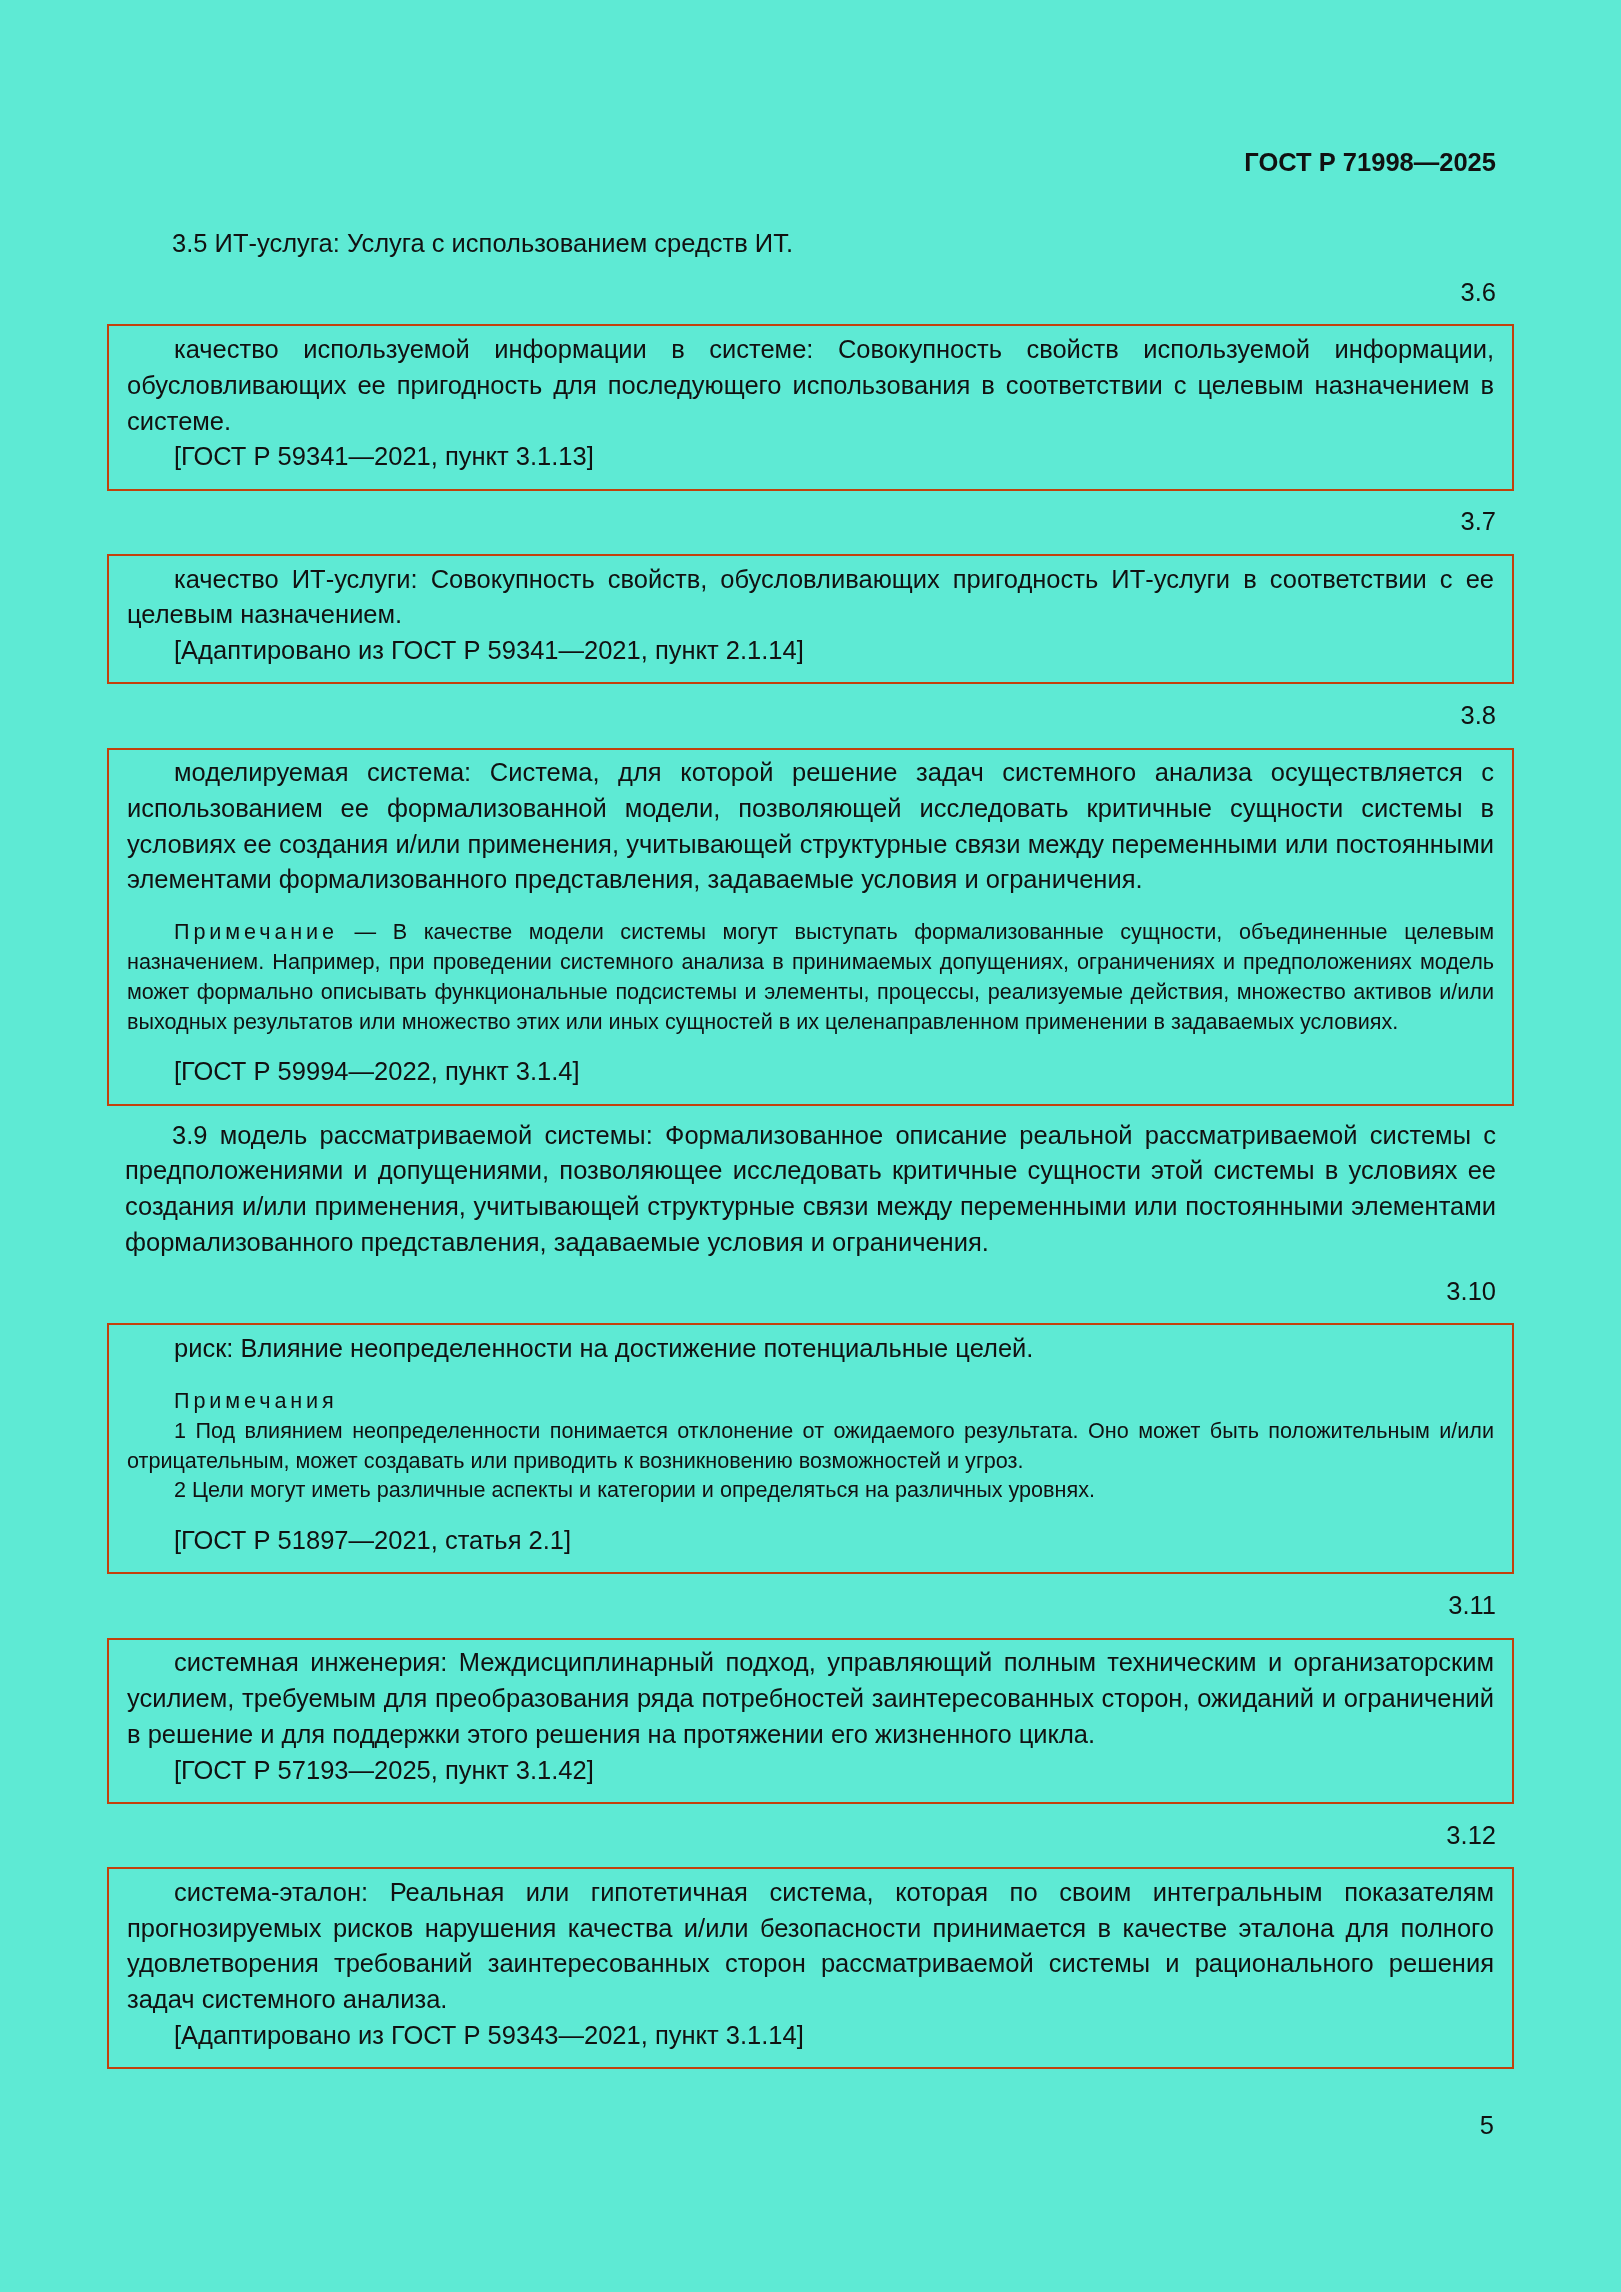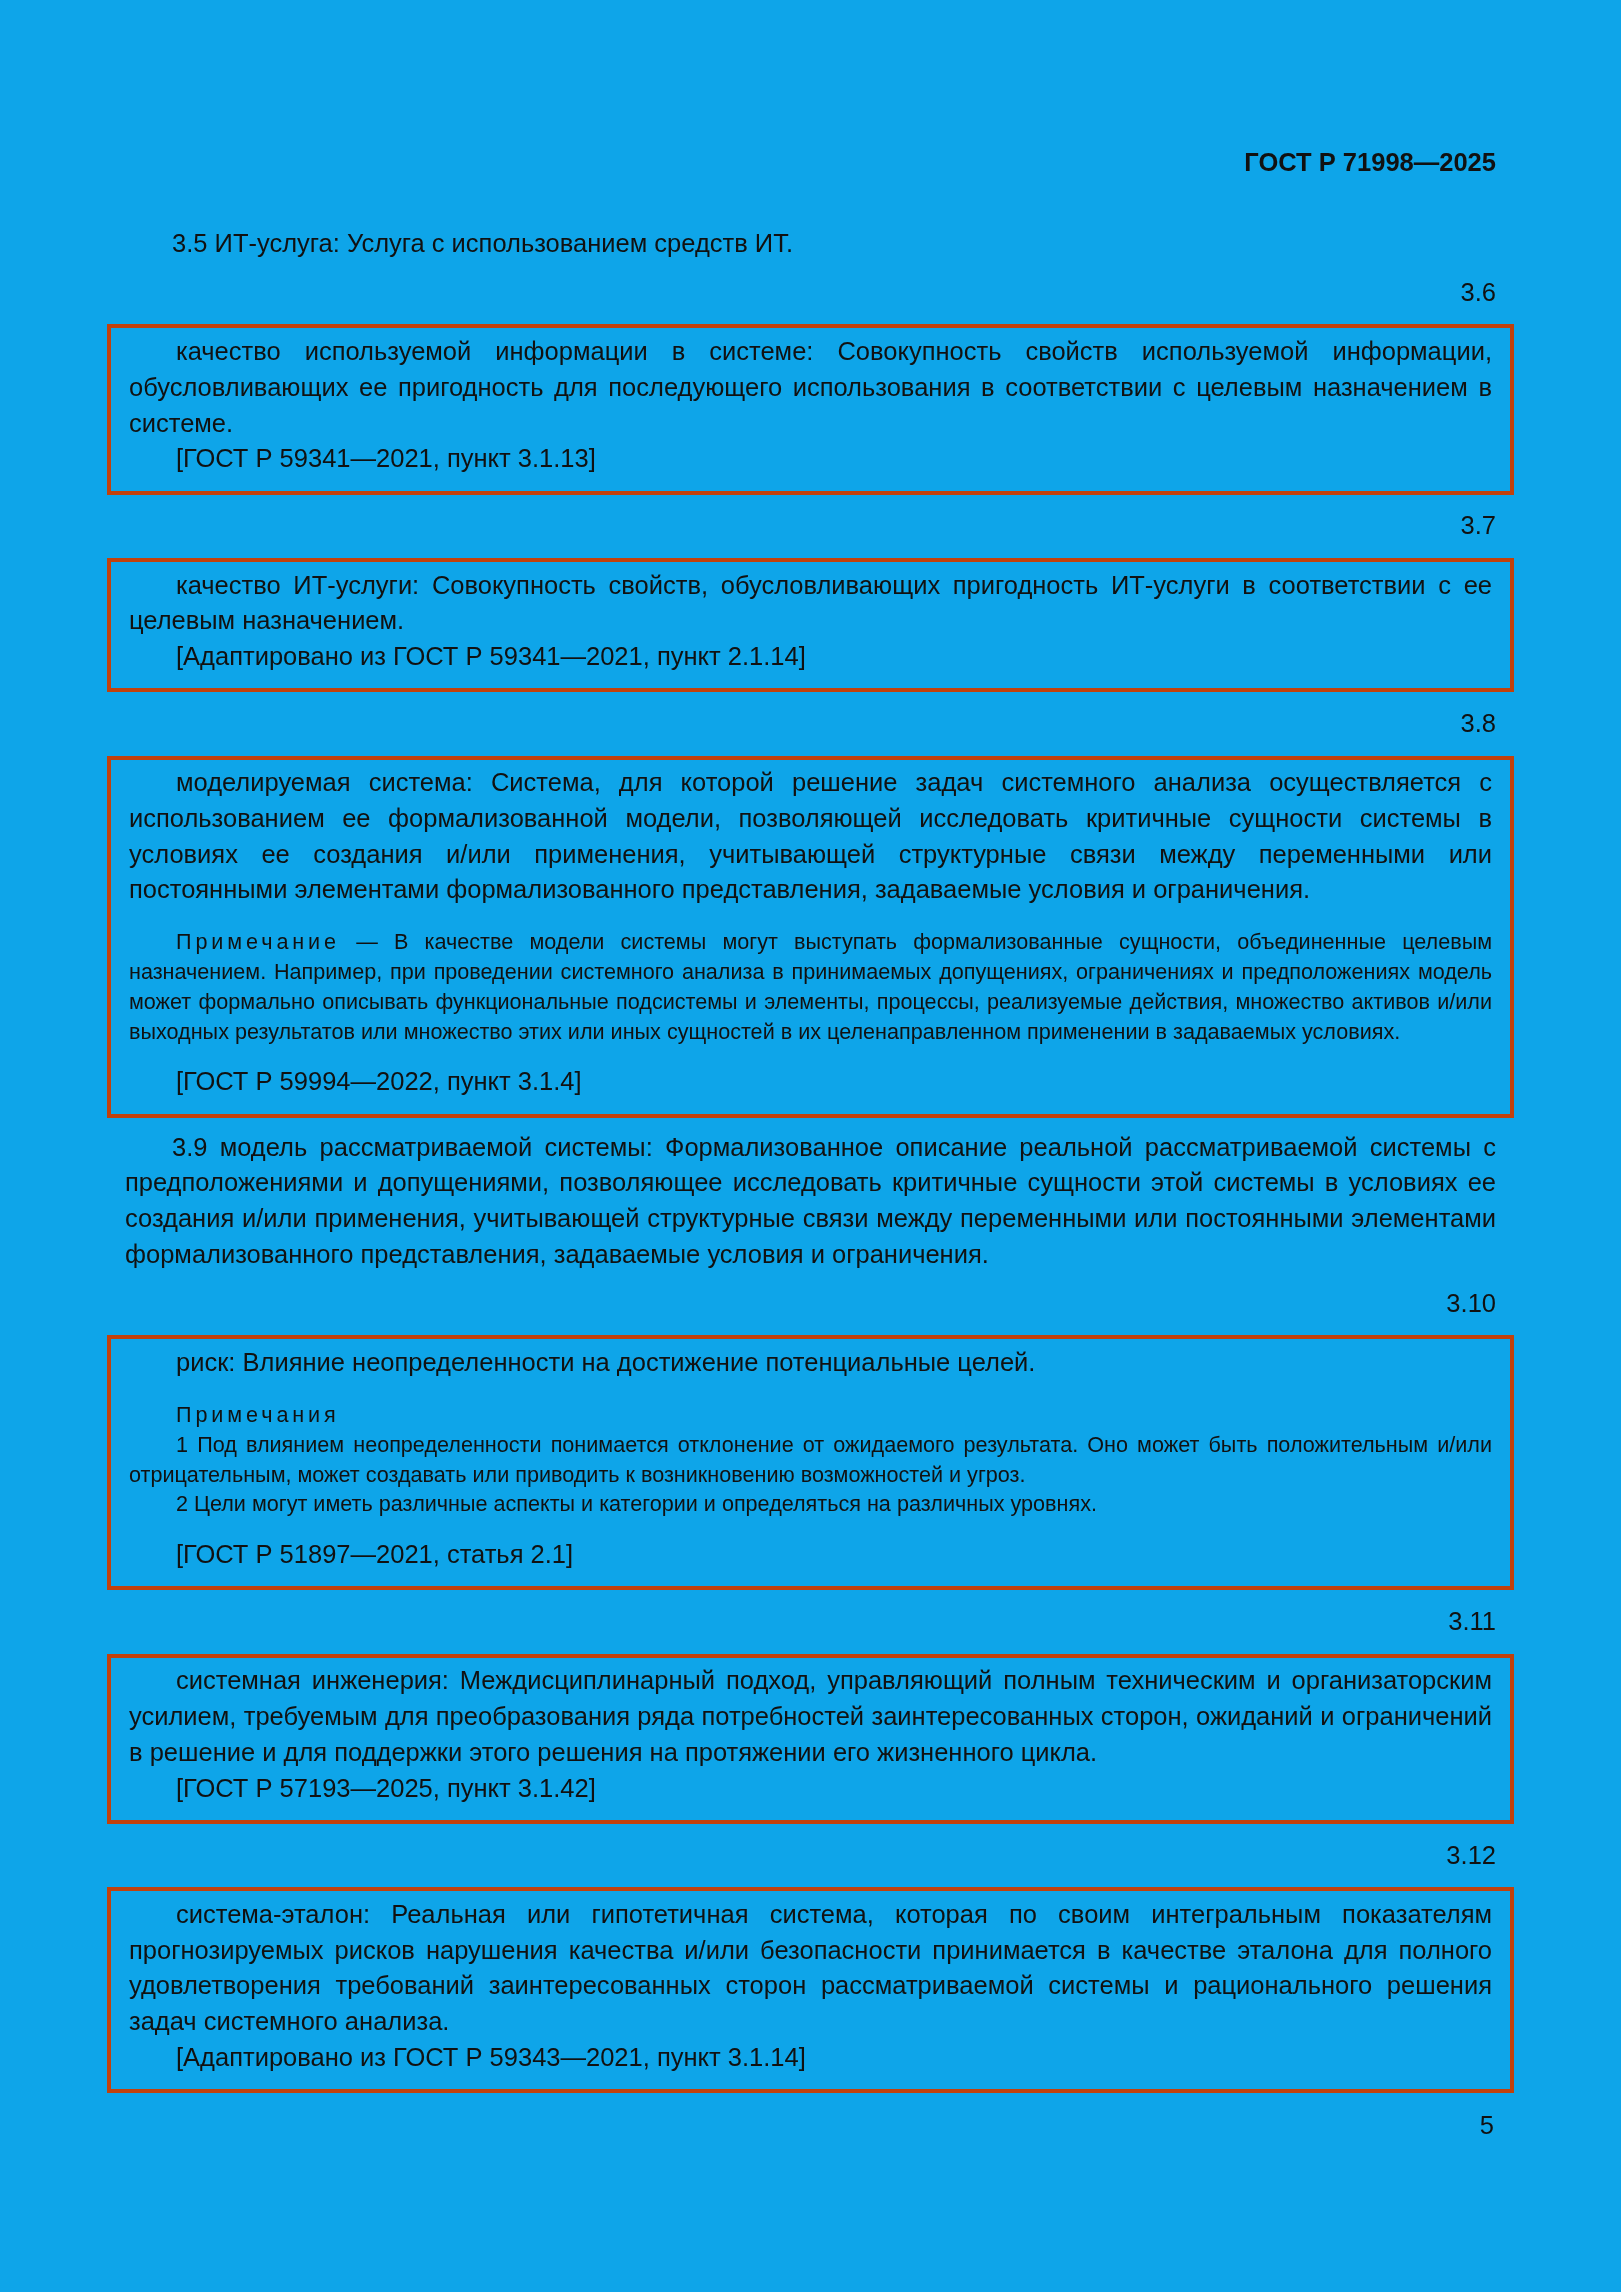--- a/index.html
+++ b/index.html
@@ -6,21 +6,21 @@
     margin: 0;
     padding: 0;
     background: #ffffff;
   }
   .page {
     position: relative;
     width: 1621px;
     height: 2293px;
     box-sizing: border-box;
     padding: 145px 125px 0 125px;
-    background: #0ea5e9;
+    background: #5eead4;
     font-family: "Liberation Sans", sans-serif;
     font-size: 25.5px;
     line-height: 1.4;
     color: #111111;
   }
   .doc-header {
     text-align: right;
     font-weight: 700;
     margin-bottom: 45px;
   }
@@ -30,21 +30,21 @@
     text-align: justify;
   }
   .num-line {
     text-align: right;
     margin: 13.7px 0 13.7px 0;
   }
   .term {
     font-weight: 400;
   }
   .defbox {
-    border: 4px solid #c2410c;
+    border: 2px solid #c2410c;
     margin: 11.8px -17.6px 11.8px -17.6px;
     padding: 5.9px 17.6px 13.7px 17.6px;
   }
   .note {
     font-size: 21.6px;
     line-height: 1.38;
   }
   .note-gap {
     margin-top: 19px;
   }

